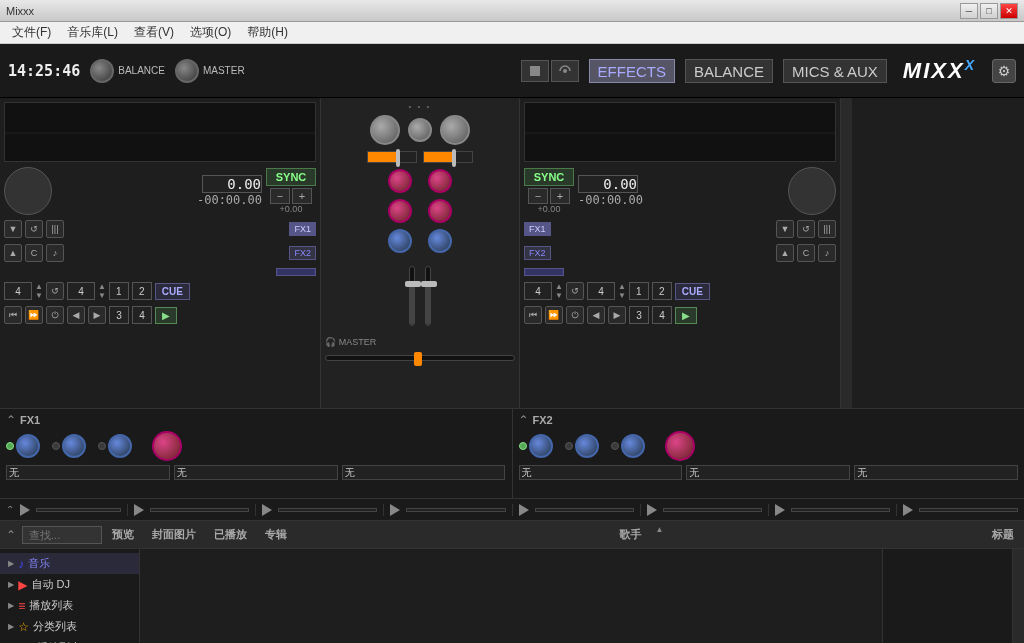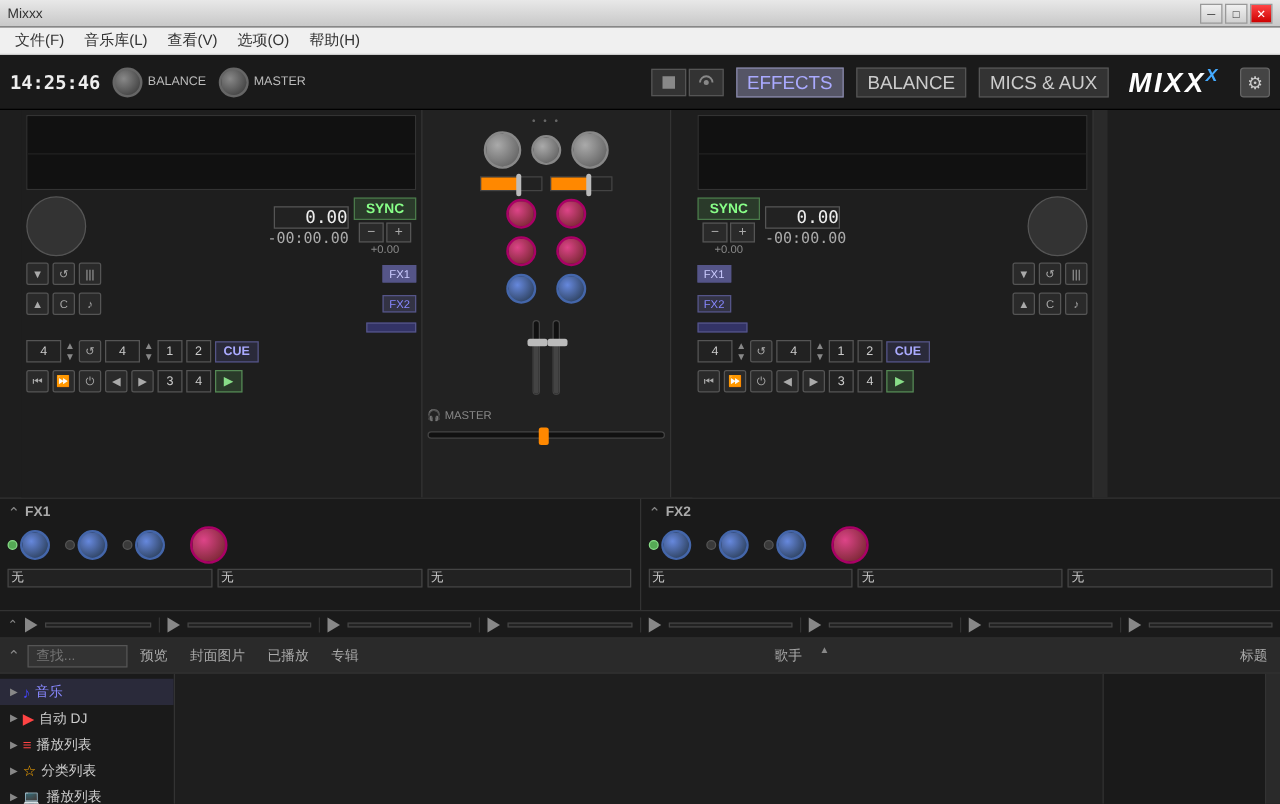--- a/index.html
+++ b/index.html
@@ -36,21 +36,21 @@
     }
     .menu-item {
       padding: 2px 8px;
       font-size: 12px;
       color: #333;
       cursor: pointer;
     }
     
     
     #topbar {
-      height: 44px;
+      height: 54px;
       background: #1a1a1a;
       display: flex;
       align-items: center;
       padding: 0 8px;
       gap: 10px;
       border-bottom: 1px solid #000;
     }
     .time-display {
       color: #eee;
       font-size: 15px;
@@ -94,21 +94,20 @@
     }
     
     
     .deck {
       flex: 1;
       background: #1e1e1e;
       padding: 4px;
       display: flex;
       flex-direction: column;
       gap: 2px;
-      margin-left: 17px;
     }
     .deck-top {
       display: flex;
       align-items: center;
       gap: 4px;
       height: 50px;
     }
     .deck-art {
       width: 48px; height: 48px;
       background: #333;
@@ -378,20 +377,21 @@
     .browser-tabs {
       display: flex;
       gap: 10px;
       flex: 1;
     }
     .browser-tab {
       color: #aaa;
       font-size: 11px;
       cursor: pointer;
       padding: 2px 4px;
+      font-weight: bold;
     }
     #browser-body {
       display: flex;
       flex: 1;
       overflow: hidden;
     }
     #sidebar {
       width: 140px;
       background: #1a1a1a;
       border-right: 1px solid #333;

